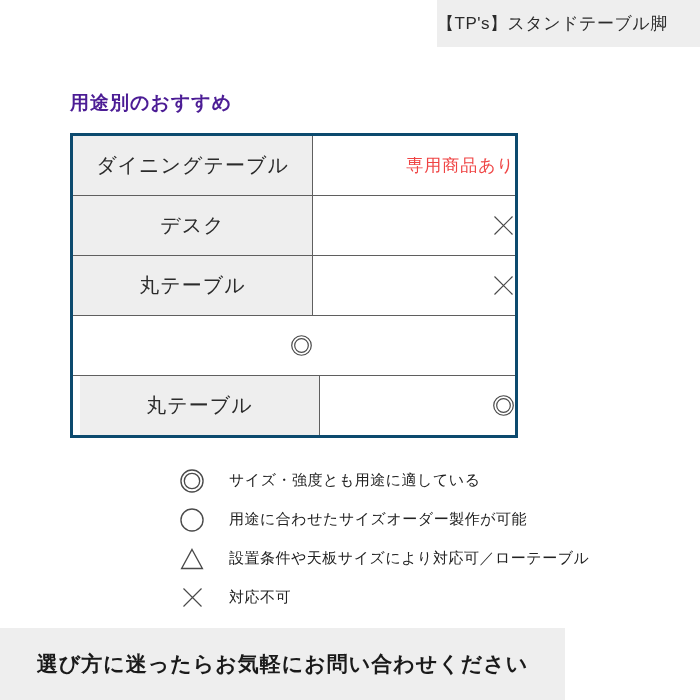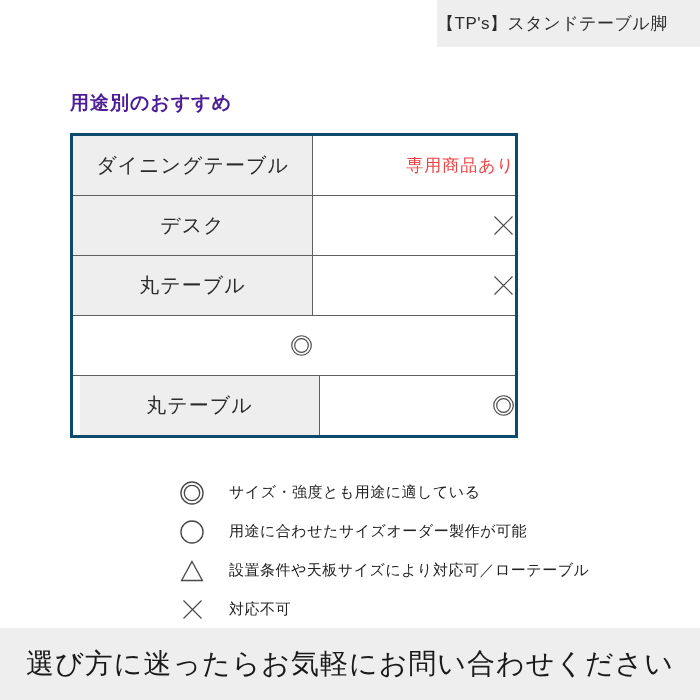--- a/index.html
+++ b/index.html
@@ -77,21 +77,21 @@
     justify-content: flex-end;
     font-size: 17px;
     color: #ef4444;
     letter-spacing: 1px;
   }
 
   
   .legend {
     position: absolute;
     left: 177px;
-    top: 473px;
+    top: 461px;
   }
   .legend-item {
     display: flex;
     align-items: center;
     height: 39px;
   }
   .legend-mark {
     width: 30px;
     display: flex;
     align-items: center;
@@ -102,28 +102,28 @@
     font-size: 15px;
     color: #222222;
     letter-spacing: 0.5px;
   }
 
   
   .footer-bar {
     position: absolute;
     left: 0;
     bottom: 0;
-    width: 700px;
+    width: 565px;
     height: 72px;
     background: #eeeeee;
     display: flex;
     align-items: center;
     justify-content: center;
-    font-size: 28px;
-    font-weight: normal;
+    font-size: 21px;
+    font-weight: bold;
     color: #1a1a1a;
     letter-spacing: 1px;
   }
 
   svg.mark { display: block; }
 </style>
 </head>
 <body>
 
 <div class="page">

